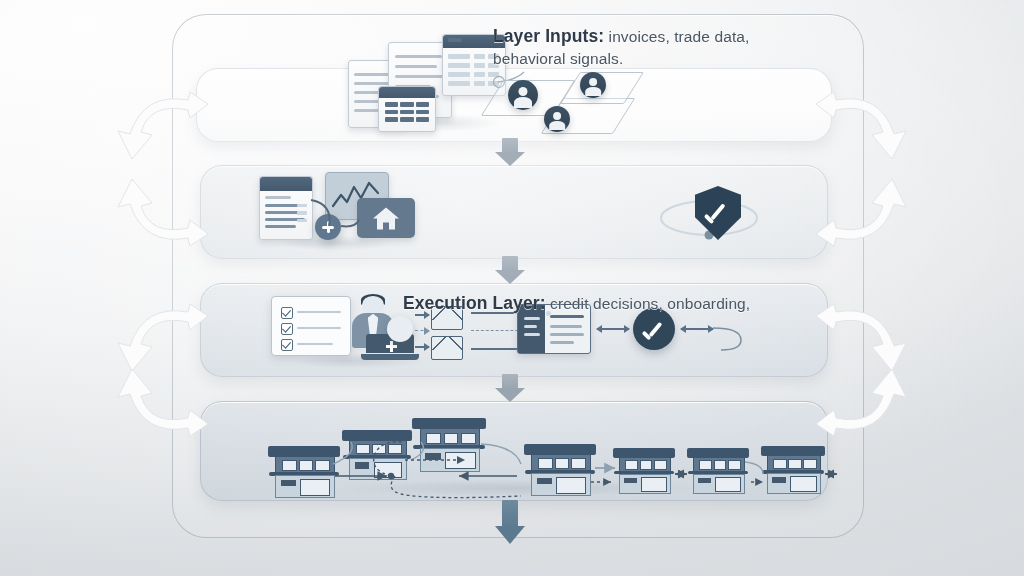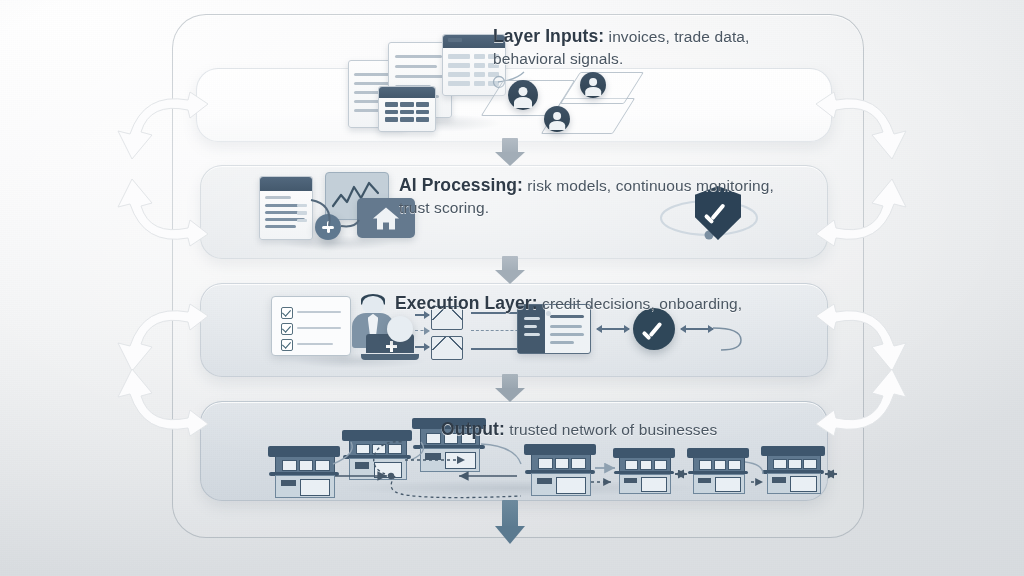--- a/index.html
+++ b/index.html
@@ -243,23 +243,20 @@
     <div class="avatar" style="left:240px;top:48px;width:26px;height:26px;"></div>
     <div class="avatar" style="left:204px;top:82px;width:26px;height:26px;"></div>
   </div>
 
   <div class="varrow" style="left:494px;top:138px;width:32px;height:28px;">
     <div class="vshaft" style="top:0;width:16px;height:16px;background:linear-gradient(180deg,#b3bcc5,#a2adb7);"></div>
     <div class="vhead" style="top:14px;border-left:15px solid transparent;border-right:15px solid transparent;border-top:14px solid #a2adb7;"></div>
   </div>
 
   <div class="band" id="band2">
-    <div class="caption" style="left:198px;top:8px;width:400px;">
-      <span class="lead">AI Processing:</span><span class="rest"> risk models, continuous monitoring, trust scoring.</span>
-    </div>
 
     <div class="art" style="left:52px;top:4px;width:560px;height:86px;">
       <div class="shadowblob" style="left:4px;top:62px;width:160px;height:22px;"></div>
 
       <div class="sheet" style="left:6px;top:6px;width:52px;height:62px;">
         <div class="winhdr" style="height:22%"></div>
         <div class="ln" style="top:19px;width:50%"></div>
         <div class="ln" style="top:27px;width:78%;background:#7d91a4"></div>
         <div class="ln" style="top:34px;width:78%;background:#7d91a4"></div>
         <div class="ln" style="top:41px;width:78%;background:#7d91a4"></div>
@@ -308,21 +305,21 @@
       </div>
     </div>
   </div>
 
   <div class="varrow" style="left:494px;top:256px;width:32px;height:28px;">
     <div class="vshaft" style="top:0;width:16px;height:16px;background:linear-gradient(180deg,#b3bcc5,#a2adb7);"></div>
     <div class="vhead" style="top:14px;border-left:15px solid transparent;border-right:15px solid transparent;border-top:14px solid #a2adb7;"></div>
   </div>
 
   <div class="band" id="band3">
-    <div class="caption" style="left:194px;top:8px;width:400px;">
+    <div class="caption" style="left:202px;top:8px;width:400px;">
       <span class="lead">Execution Layer:</span><span class="rest"> credit decisions, onboarding,</span>
     </div>
 
     <div class="art" style="left:62px;top:8px;width:560px;height:82px;">
       <div class="shadowblob" style="left:2px;top:58px;width:190px;height:22px;"></div>
 
       <div class="checklist" style="left:8px;top:4px;width:78px;height:58px;">
         <div class="cbox" style="left:9px;top:10px;"></div>
         <div class="cline" style="left:25px;top:14px;width:44px;"></div>
         <div class="cbox" style="left:9px;top:26px;"></div>
@@ -394,23 +391,20 @@
       </svg>
     </div>
   </div>
 
   <div class="varrow" style="left:494px;top:374px;width:32px;height:28px;">
     <div class="vshaft" style="top:0;width:16px;height:16px;background:linear-gradient(180deg,#a9b4bd,#98a4af);"></div>
     <div class="vhead" style="top:14px;border-left:15px solid transparent;border-right:15px solid transparent;border-top:14px solid #98a4af;"></div>
   </div>
 
   <div class="band" id="band4">
-    <div class="caption" style="left:240px;top:16px;width:420px;text-align:left;">
-      <span class="lead">Output:</span><span class="rest"> trusted network of businesses</span>
-    </div>
 
     <div class="art" style="left:58px;top:14px;width:560px;height:86px;">
       <div class="shadowblob" style="left:0px;top:60px;width:520px;height:24px;"></div>
 
       <div class="shop" style="left:14px;top:30px;width:62px;height:50px;">
         <div class="roof"></div>
         <div class="floor2">
             <div class="w" style="left:10%;top:18%;width:22%;height:52%"></div>
             <div class="w" style="left:39%;top:18%;width:22%;height:52%"></div>
             <div class="w" style="left:68%;top:18%;width:22%;height:52%"></div>

